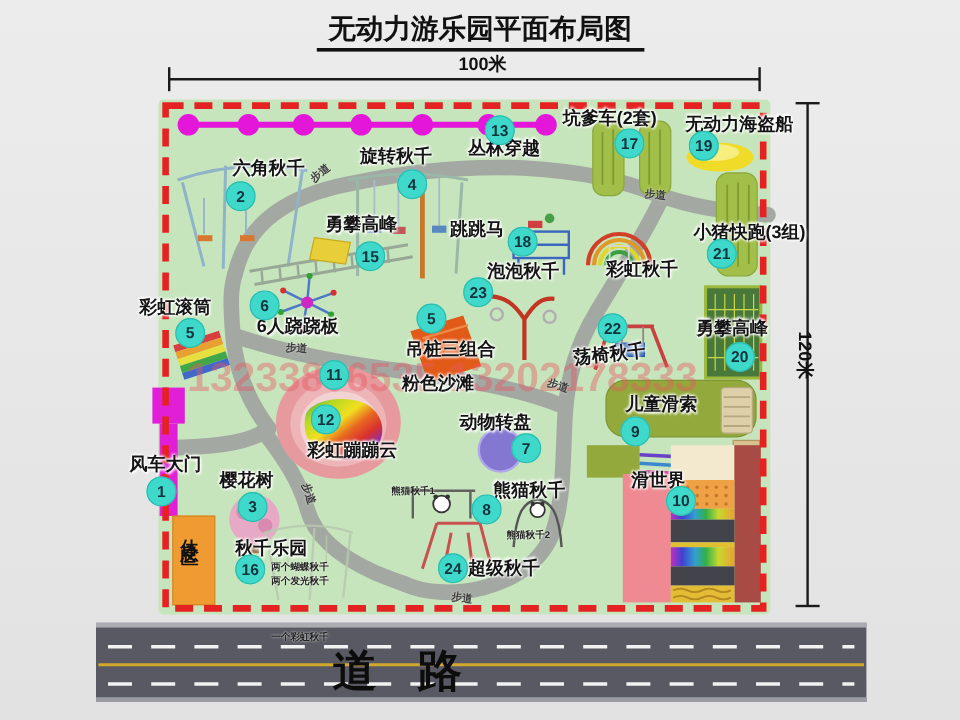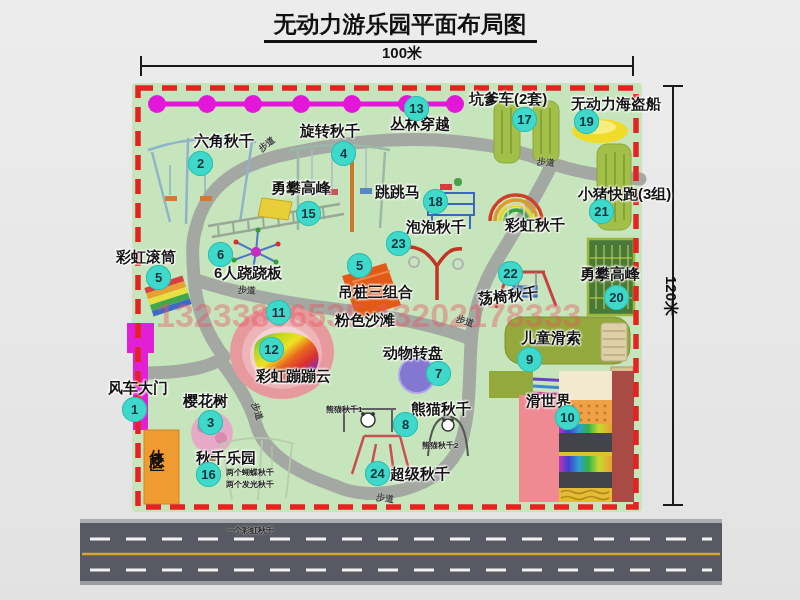--- a/index.html
+++ b/index.html
@@ -357,14 +357,15 @@
 <div class="badge" style="left:196px;top:462px;">16</div>
 <div class="badge" style="left:512px;top:107px;">17</div>
 <div class="badge" style="left:423px;top:189px;">18</div>
 <div class="badge" style="left:574px;top:109px;">19</div>
 <div class="badge" style="left:604px;top:285px;">20</div>
 <div class="badge" style="left:589px;top:199px;">21</div>
 <div class="badge" style="left:498px;top:261px;">22</div>
 <div class="badge" style="left:386px;top:231px;">23</div>
 <div class="badge" style="left:365px;top:461px;">24</div>
 
+<div id="road-label">道路</div>
 
 </div>
 
 </body></html>

